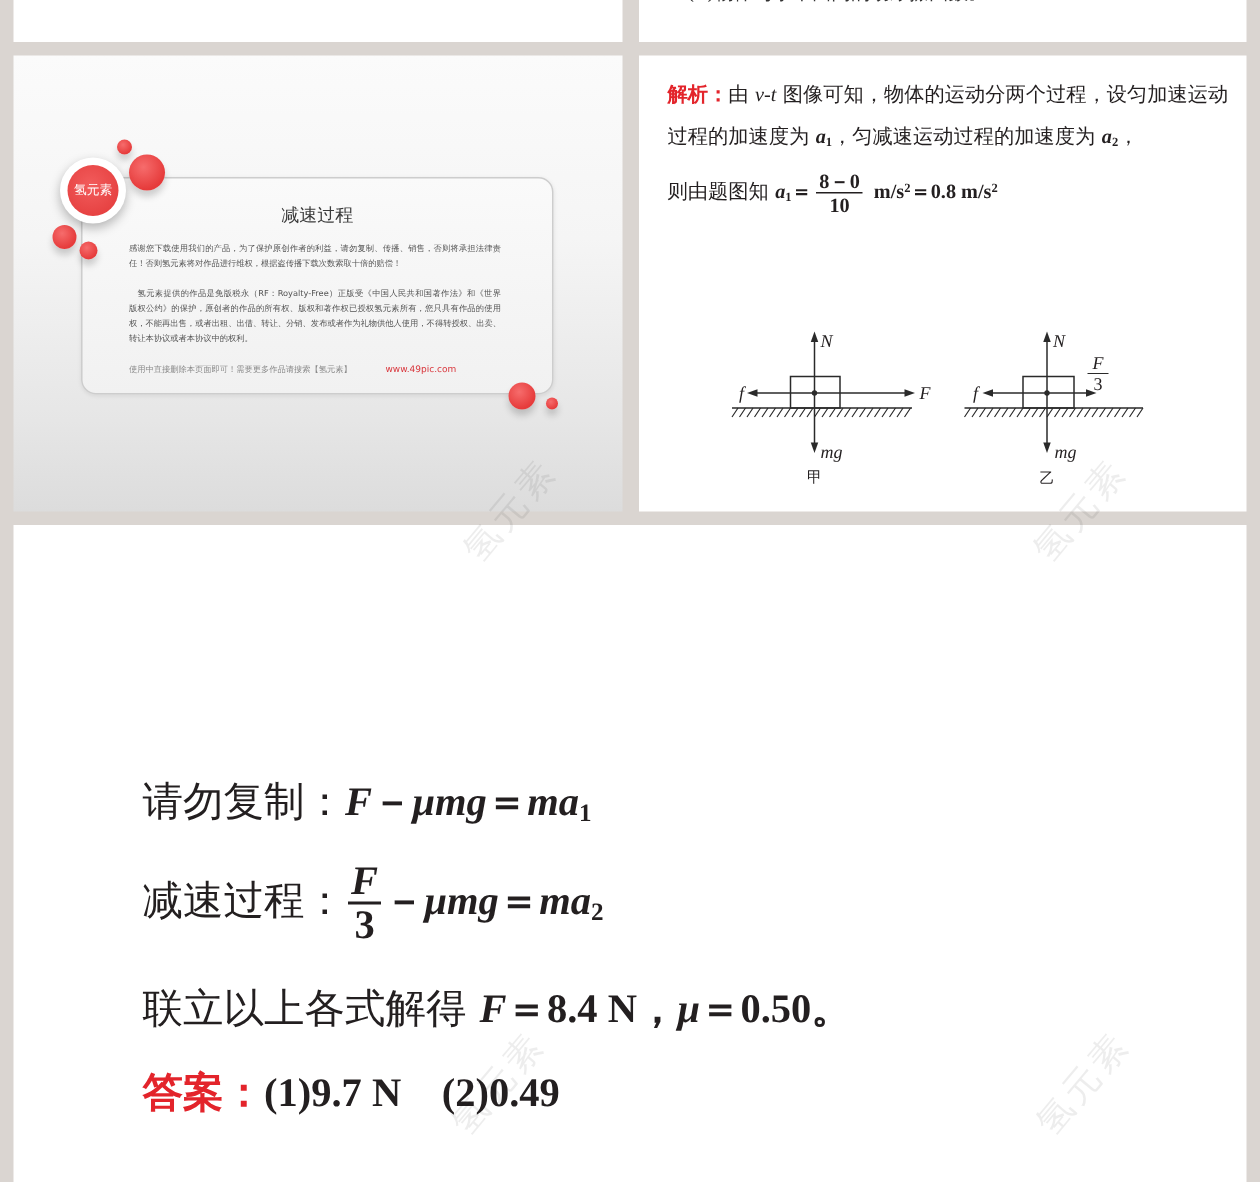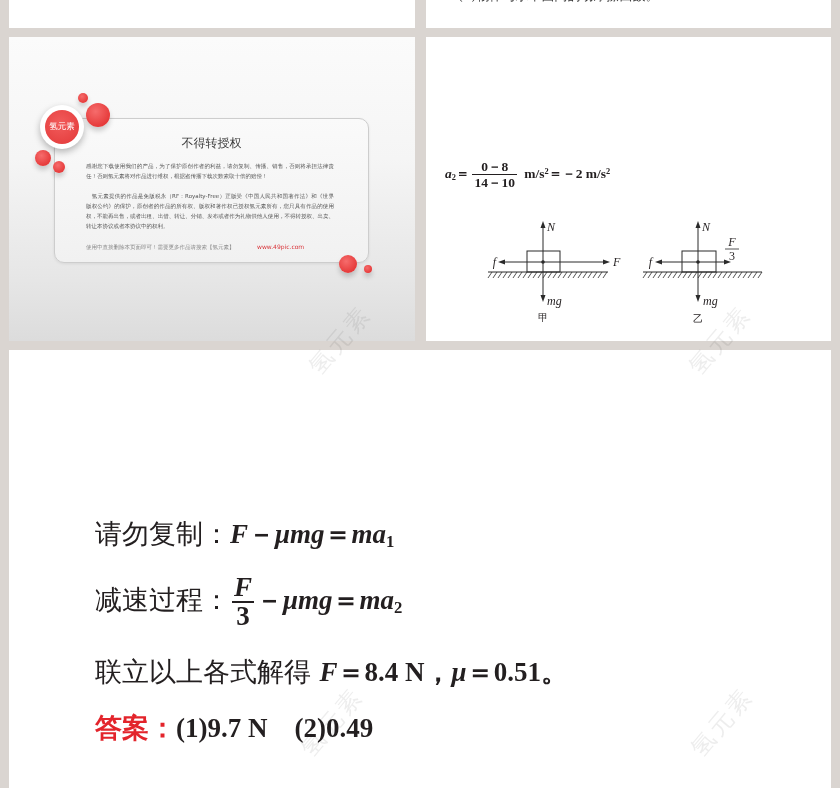--- a/index.html
+++ b/index.html
@@ -66,43 +66,49 @@
     <div class="dot" style="left:77px;top:66px;width:24px;height:24px"></div>
     <div class="dot" style="left:69px;top:56px;width:10px;height:10px"></div>
     <div class="dot" style="left:26px;top:113px;width:16px;height:16px"></div>
     <div class="dot" style="left:44px;top:124px;width:12px;height:12px"></div>
     <div class="logo-ring">
       <div class="logo-core">氢元素</div>
     </div>
     <div class="dot" style="left:330px;top:218px;width:18px;height:18px"></div>
     <div class="dot" style="left:355px;top:228px;width:8px;height:8px"></div>
 
-    <div class="cr-title">不得转授权</div>
+    <div class="cr-title">减速过程</div>
 
     <div class="cr-para" style="top:124px">
       <span class="cr-line">感谢您下载使用我们的产品，为了保护原创作者的利益，请勿复制、传播、销售，否则将承担法律责</span>
       <span class="cr-line last">任！否则氢元素将对作品进行维权，根据盗传播下载次数索取十倍的赔偿！</span>
     </div>
     <div class="cr-para" style="top:154px">
       <span class="cr-line">　氢元素提供的作品是免版税永（RF：Royalty-Free）正版受《中国人民共和国著作法》和《世界</span>
       <span class="cr-line">版权公约》的保护，原创者的作品的所有权、版权和著作权已授权氢元素所有，您只具有作品的使用</span>
       <span class="cr-line">权，不能再出售，或者出租、出借、转让、分销、发布或者作为礼物供他人使用，不得转授权、出卖、</span>
       <span class="cr-line last">转让本协议或者本协议中的权利。</span>
     </div>
     <div class="cr-note">使用中直接删除本页面即可！需要更多作品请搜索【氢元素】</div>
     <div class="cr-link">www.49pic.com</div>
   </div>
 
   <div class="slide" id="sol">
-    <div class="sl" style="top:117px;line-height:36px">
-      <span class="mi">a</span><span class="sub">2</span><span class="mb">＝</span><span class="frac mb">
-          <span class="n">0－8</span>
+    <div class="sl" style="top:17px">
+      <span class="red-label">解析：</span><span>由 </span><span class="it">v-t</span><span> 图像可知，物体的运动分两个过程，设匀加速运动</span>
+    </div>
+    <div class="sl" style="top:45px">
+      <span>过程的加速度为 </span><span class="mi">a</span><span class="sub">1</span><span>，匀减速运动过程的加速度为 </span><span class="mi">a</span><span class="sub">2</span><span>，</span>
+    </div>
+    <div class="sl" style="top:71px;line-height:36px">
+      <span>则由题图知 </span><span class="mi">a</span><span class="sub">1</span><span class="mb">＝</span><span class="frac mb">
+          <span class="n">8－0</span>
           <span class="bar"></span>
-          <span class="d">14－10</span>
-        </span>&nbsp;<span class="mb">m/s</span><span class="sup">2</span><span class="mb">＝－2 m/s</span><span class="sup">2</span>
+          <span class="d">10</span>
+        </span>&nbsp;<span class="mb">m/s</span><span class="sup">2</span><span class="mb">＝0.8 m/s</span><span class="sup">2</span>
     </div>
 
     <svg class="diagram" width="405" height="304" viewBox="0 0 405 304">
 
       <g stroke="#2a2a2a" stroke-width="1" fill="none">
         <line x1="62" y1="235" x2="182" y2="235"></line>
         <path d="M62 241l4-6M67 241l4-6M72 241l4-6M77 241l4-6M82 241l4-6M87 241l4-6M92 241l4-6M97 241l4-6M102 241l4-6M107 241l4-6M112 241l4-6M117 241l4-6M122 241l4-6M127 241l4-6M132 241l4-6M137 241l4-6M142 241l4-6M147 241l4-6M152 241l4-6M157 241l4-6M162 241l4-6M167 241l4-6M172 241l4-6M177 241l4-6" stroke-width="0.8"></path>
         <rect x="101" y="214" width="33" height="21"></rect>
         <line x1="117" y1="188" x2="117" y2="261"></line>
         <line x1="76" y1="225" x2="180" y2="225"></line>
@@ -145,21 +151,21 @@
       <span>请勿复制：</span><span class="mi">F</span><span class="mb">－</span><span class="mi">μmg</span><span class="mb">＝</span><span class="mi">ma</span><span class="sub">1</span>
     </div>
     <div class="bl" style="top:222px;line-height:56px">
       <span>减速过程：</span><span class="frac mb">
           <span class="n mi">F</span>
           <span class="bar"></span>
           <span class="d">3</span>
         </span><span class="mb">－</span><span class="mi">μmg</span><span class="mb">＝</span><span class="mi">ma</span><span class="sub">2</span>
     </div>
     <div class="bl" style="top:304px">
-      <span>联立以上各式解得 </span><span class="mi">F</span><span class="mb">＝8.4 N，</span><span class="mi">μ</span><span class="mb">＝0.51。</span>
+      <span>联立以上各式解得 </span><span class="mi">F</span><span class="mb">＝8.4 N，</span><span class="mi">μ</span><span class="mb">＝0.50。</span>
     </div>
     <div class="bl" style="top:360px">
       <span class="red-bold">答案：</span><span class="mb">(1)9.7 N</span><span>　</span><span class="mb">(2)0.49</span>
     </div>
   </div>
 
   <div class="wm" style="left:340px;top:340px">氢元素</div>
   <div class="wm" style="left:720px;top:340px">氢元素</div>
   <div class="wm" style="left:332px;top:722px">氢元素</div>
   <div class="wm" style="left:722px;top:722px">氢元素</div>

